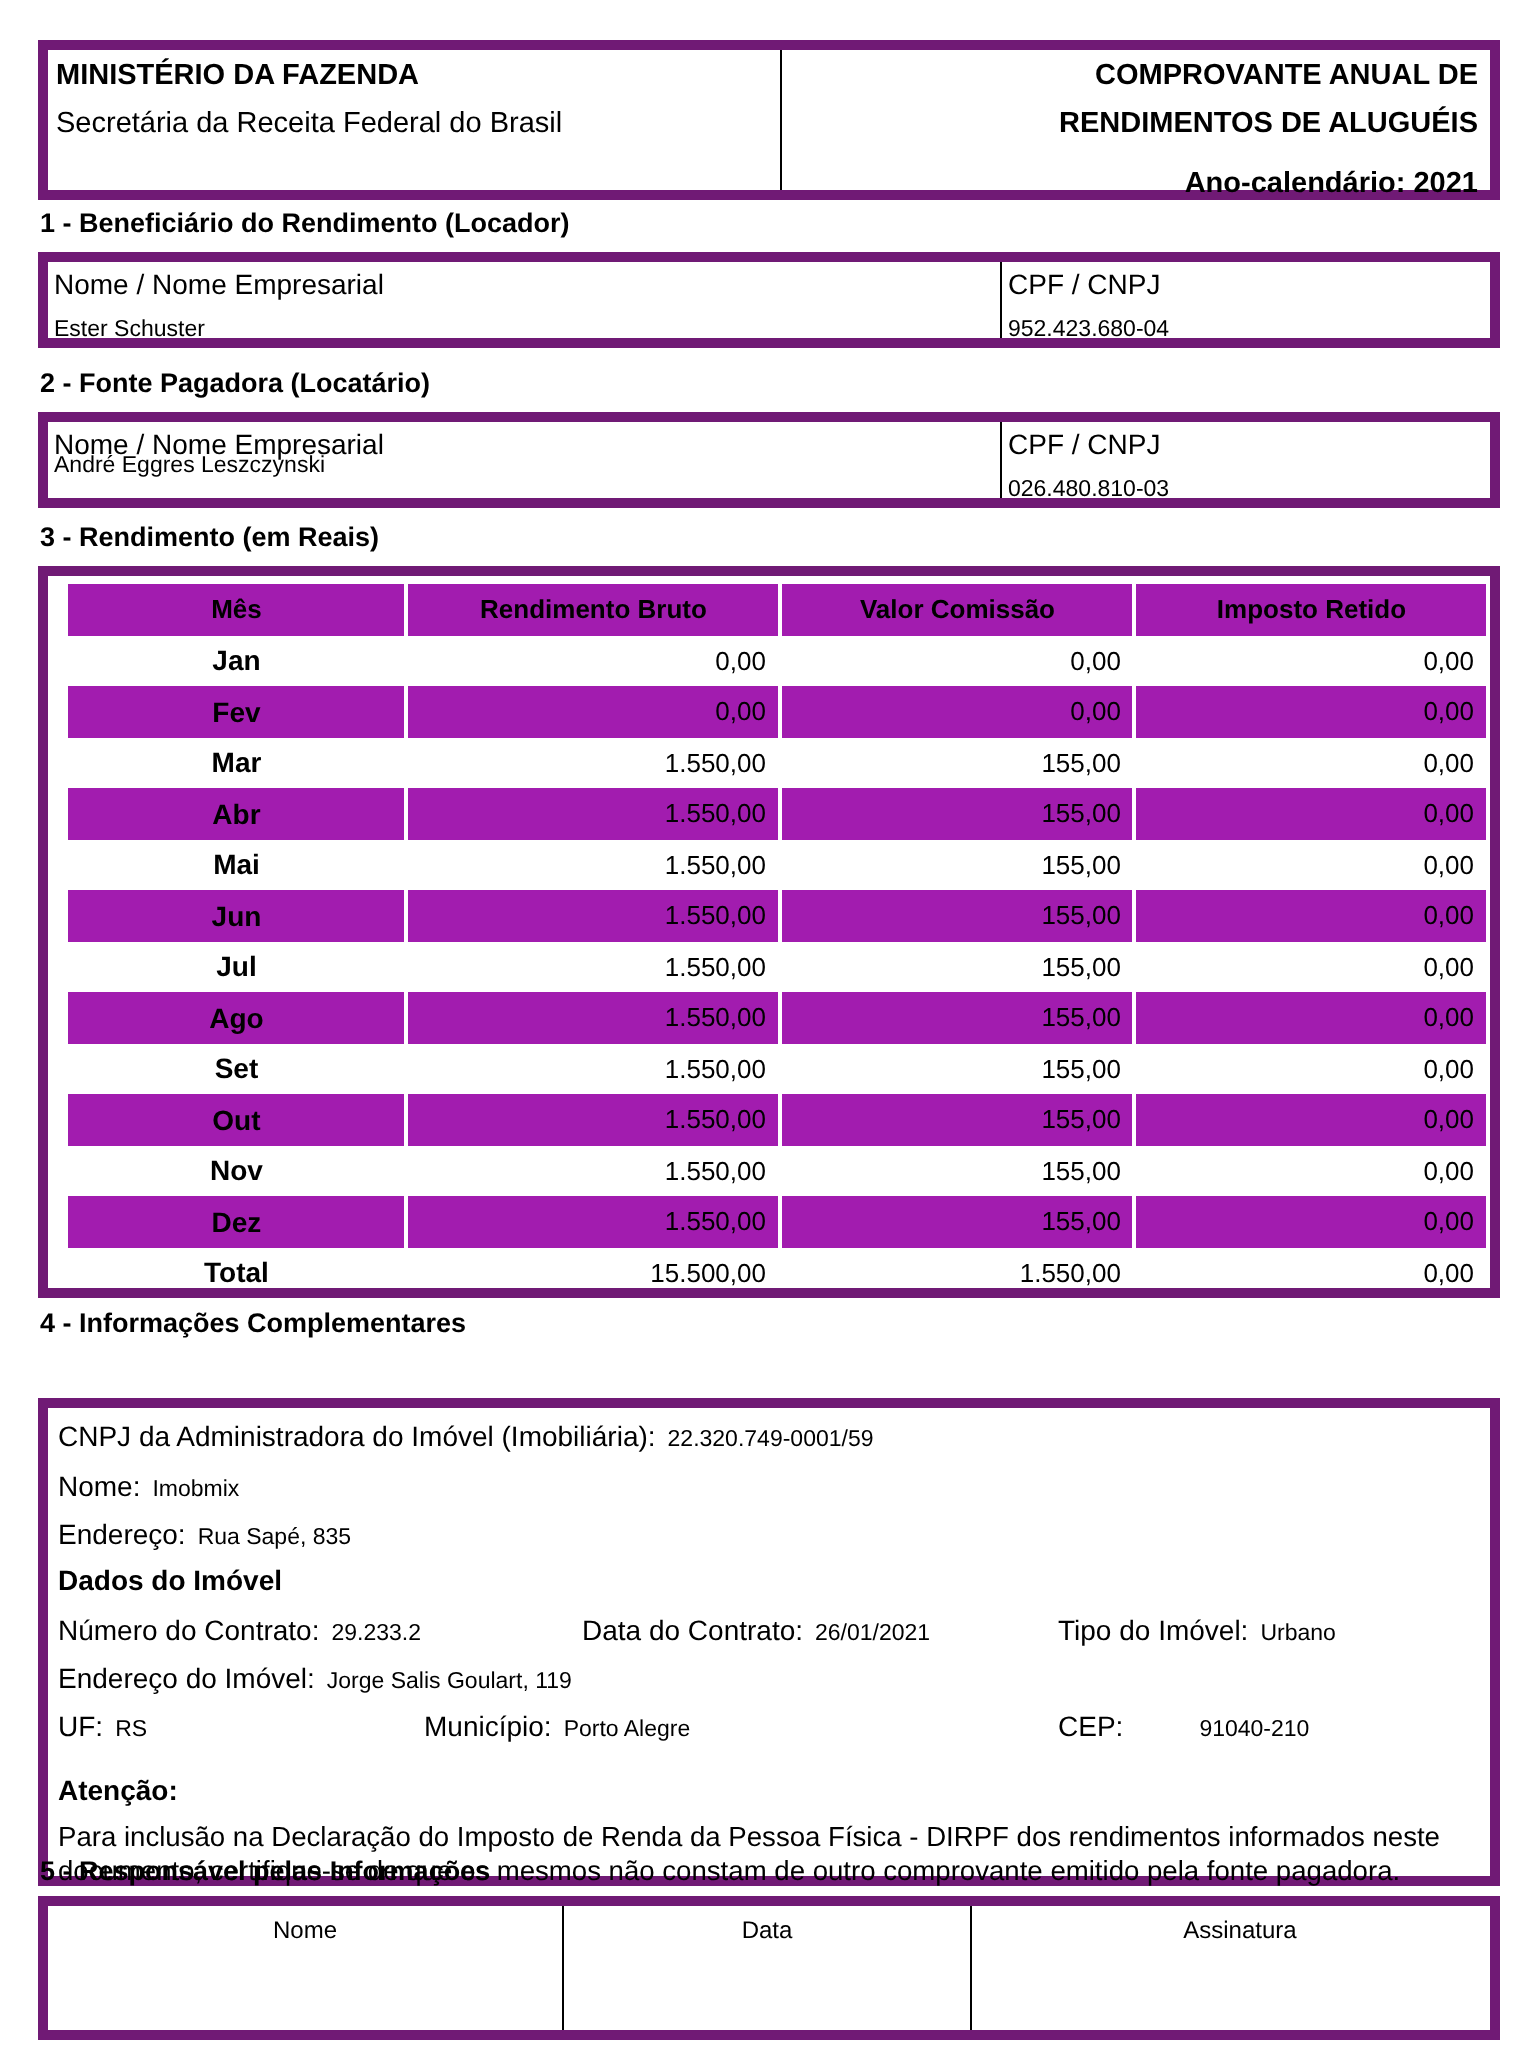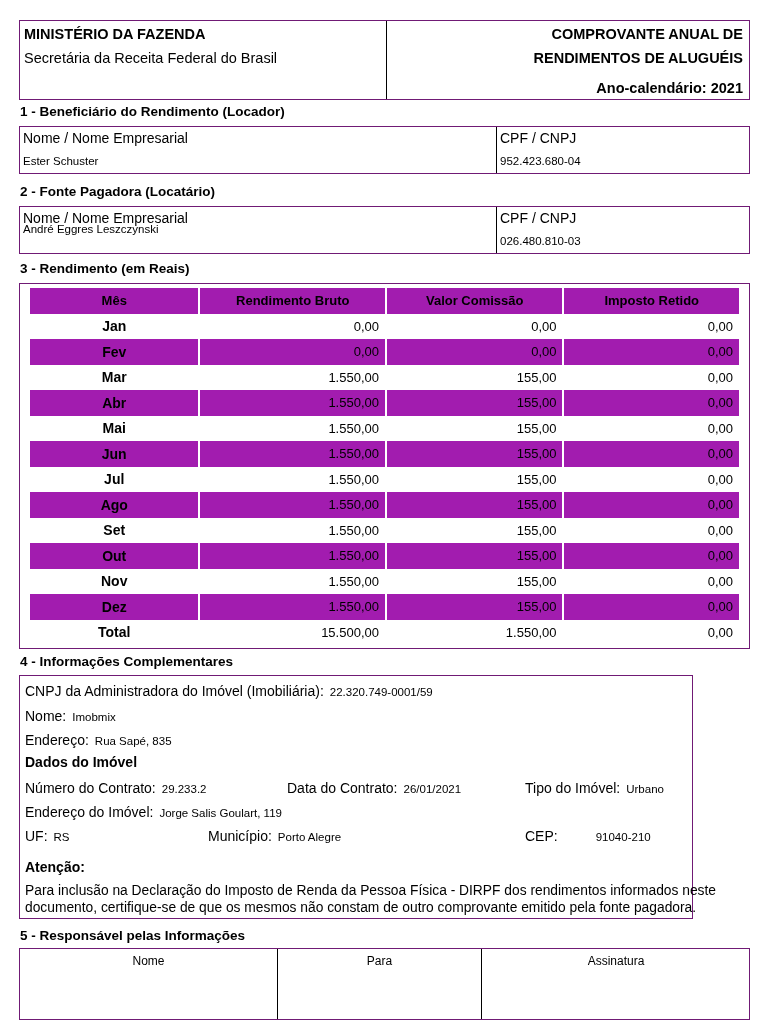--- a/index.html
+++ b/index.html
@@ -1,18 +1,18 @@
 <!DOCTYPE html>
 <html><head>
 <meta charset="utf-8">
 <style>
   html, body { margin: 0; padding: 0; background: #ffffff; }
   body { width: 768px; height: 1024px; position: relative; font-family: "Liberation Sans", sans-serif; color: #000; overflow: hidden; }
   .abs { position: absolute; }
-  .box { position: absolute; border: 1px solid #701a75; box-sizing: border-box; }
+  .box { position: absolute; border: 5px solid #701a75; box-sizing: border-box; }
   .sec-title { position: absolute; left: 20px; font-weight: bold; font-size: 13.5px; }
   .lbl { font-size: 14px; }
   .val { font-size: 11.5px; }
   .hdr-left-title { position: absolute; left: 4px; top: 5px; font-weight: bold; font-size: 14.5px; }
   .hdr-left-sub { position: absolute; left: 4px; top: 29px; font-size: 14.5px; }
   .hdr-right { position: absolute; right: 6px; text-align: right; font-weight: bold; font-size: 14.5px; }
   .vline { position: absolute; top: 0; bottom: 0; width: 1px; background: #000; }
   table.rend { position: absolute; left: 8px; top: 4px; width: 713px; border-collapse: separate; border-spacing: 2px 0; }
   table.rend th, table.rend td { height: 25.5px; padding: 0 6px; font-size: 13px; }
   table.rend th { font-weight: bold; text-align: center; }
@@ -147,21 +147,21 @@
           <td class="mes">Total</td>
           <td class="num">15.500,00</td>
           <td class="num">1.550,00</td>
           <td class="num">0,00</td>
         </tr>
     </tbody>
   </table>
 </div>
 
 <div class="sec-title" style="top:654px;">4 - Informações Complementares</div>
-<div class="box" style="left:19px; top:675px; width:674px; height:244px;padding-left:25px;">
+<div class="box" style="left:19px; top:699px; width:731px; height:244px;padding-left:25px;">
   <div class="row" style="top:6px;">
     <span class="lbl">CNPJ da Administradora do Imóvel (Imobiliária):</span><span class="val">22.320.749-0001/59</span>
   </div>
   <div class="row" style="top:31px;">
     <span class="lbl">Nome:</span><span class="val">Imobmix</span>
   </div>
   <div class="row" style="top:55px;">
     <span class="lbl">Endereço:</span><span class="val">Rua Sapé, 835</span>
   </div>
   <div class="row" style="top:78px; font-weight:bold; font-size:14px;">Dados do Imóvel</div>
@@ -192,15 +192,15 @@
 
   <div class="row" style="top:183px; font-weight:bold; font-size:14px;">Atenção:</div>
   <div class="abs" style="left:5px; top:206px; width:722px; font-size:13.8px; line-height:17px;">Para inclusão na Declaração do Imposto de Renda da Pessoa Física - DIRPF dos rendimentos informados neste documento, certifique-se de que os mesmos não constam de outro comprovante emitido pela fonte pagadora.</div>
 </div>
 
 <div class="sec-title" style="top:928px;">5 - Responsável pelas Informações</div>
 <div class="box" style="left:19px; top:948px; width:731px; height:72px;">
   <div class="vline" style="left:257px;"></div>
   <div class="vline" style="left:461px;"></div>
   <div class="resp-head" style="left:0; width:257px;">Nome</div>
-  <div class="resp-head" style="left:258px; width:203px;">Para</div>
+  <div class="resp-head" style="left:258px; width:203px;">Data</div>
   <div class="resp-head" style="left:462px; width:268px;">Assinatura</div>
 </div>
 
 </body></html>

